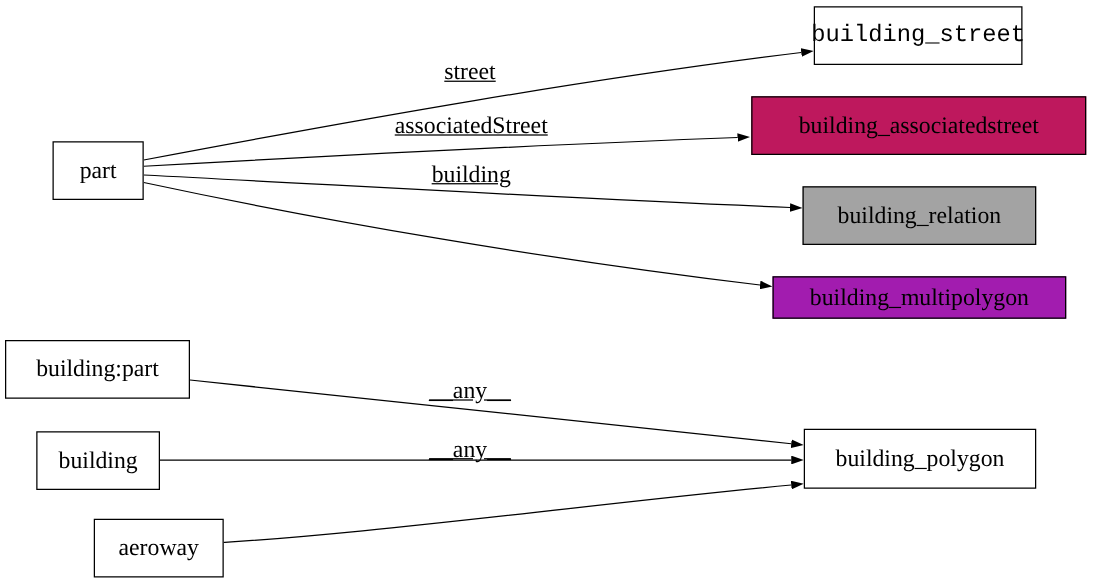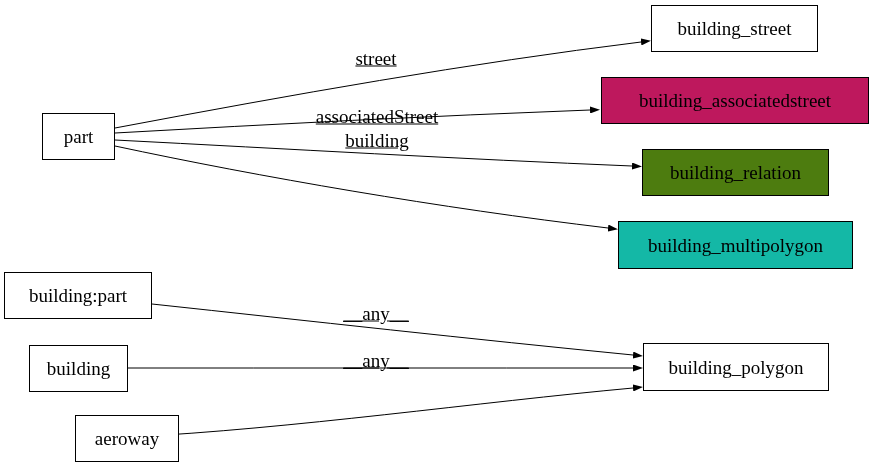--- a/index.html
+++ b/index.html
@@ -76,45 +76,45 @@
         <path d="M115,146 C260,177 440,208 608,228" class="edge-path" stroke="#000000" marker-end="url(#arrowhead)"></path>
         <path d="M152,304 C310,321 470,339 633,355" class="edge-path" stroke="#000000" marker-end="url(#arrowhead)"></path>
         <path d="M128,368 C295,368 465,368 633,368" class="edge-path" stroke="#000000" marker-end="url(#arrowhead)"></path>
         <path d="M131,437 C290,429 480,402 633,388" class="edge-path" stroke="#000000" marker-end="url(#arrowhead)"></path>
       </g>
   </svg>
   <div class="node-layer">
       <div class="node" style="left: 42px; top: 113px; width: 73px; height: 47px; background: rgb(255, 255, 255); border-color: rgb(0, 0, 0);">
         <span>part</span>
       </div>
-      <div class="node" style="left: 651px; top: 5px; width: 167px; height: 47px; background: rgb(255, 255, 255); border-color: rgb(0, 0, 0);">
+      <div class="node" style="left: 651px; top: 5px; width: 167px; height: 47px; background: rgb(255, 255, 255); border-color: rgb(0, 0, 0); font-family: Liberation Mono, monospace;">
         <span>building_street</span>
       </div>
       <div class="node" style="left: 601px; top: 77px; width: 268px; height: 47px; background: #be185d; border-color: rgb(0, 0, 0);">
         <span>building_associatedstreet</span>
       </div>
-      <div class="node" style="left: 642px; top: 149px; width: 187px; height: 47px; background: #4d7c0f; border-color: rgb(0, 0, 0);">
+      <div class="node" style="left: 642px; top: 149px; width: 187px; height: 47px; background: #a3a3a3; border-color: rgb(0, 0, 0);">
         <span>building_relation</span>
       </div>
-      <div class="node" style="left: 618px; top: 221px; width: 235px; height: 48px; background: #14b8a6; border-color: rgb(0, 0, 0);">
+      <div class="node" style="left: 618px; top: 221px; width: 235px; height: 34px; background: #a21caf; border-color: rgb(0, 0, 0);">
         <span>building_multipolygon</span>
       </div>
       <div class="node" style="left: 4px; top: 272px; width: 148px; height: 47px; background: rgb(255, 255, 255); border-color: rgb(0, 0, 0);">
         <span>building:part</span>
       </div>
       <div class="node" style="left: 29px; top: 345px; width: 99px; height: 47px; background: rgb(255, 255, 255); border-color: rgb(0, 0, 0);">
         <span>building</span>
       </div>
       <div class="node" style="left: 643px; top: 343px; width: 186px; height: 48px; background: rgb(255, 255, 255); border-color: rgb(0, 0, 0); justify-content: center;">
         <span>building_polygon</span>
       </div>
       <div class="node" style="left: 27px; top: 415px; width: 104px; height: 47px; background: rgb(255, 255, 255); border-color: rgb(0, 0, 0); margin-left: 48px;">
         <span>aeroway</span>
       </div>
     </div>
   <div class="label-layer">
       <div class="edge-label" style="left: 376px; top: 58px;">street</div>
-      <div class="edge-label" style="left: 377px; top: 116px;">associatedStreet</div>
+      <div class="edge-label" style="left: 377px; top: 101px;">associatedStreet</div>
       <div class="edge-label" style="left: 377px; top: 140px;">building</div>
       <div class="edge-label" style="left: 376px; top: 313px;">__any__</div>
       <div class="edge-label" style="left: 376px; top: 360px;">__any__</div>
     </div>
 </div>
 
 </body></html>

